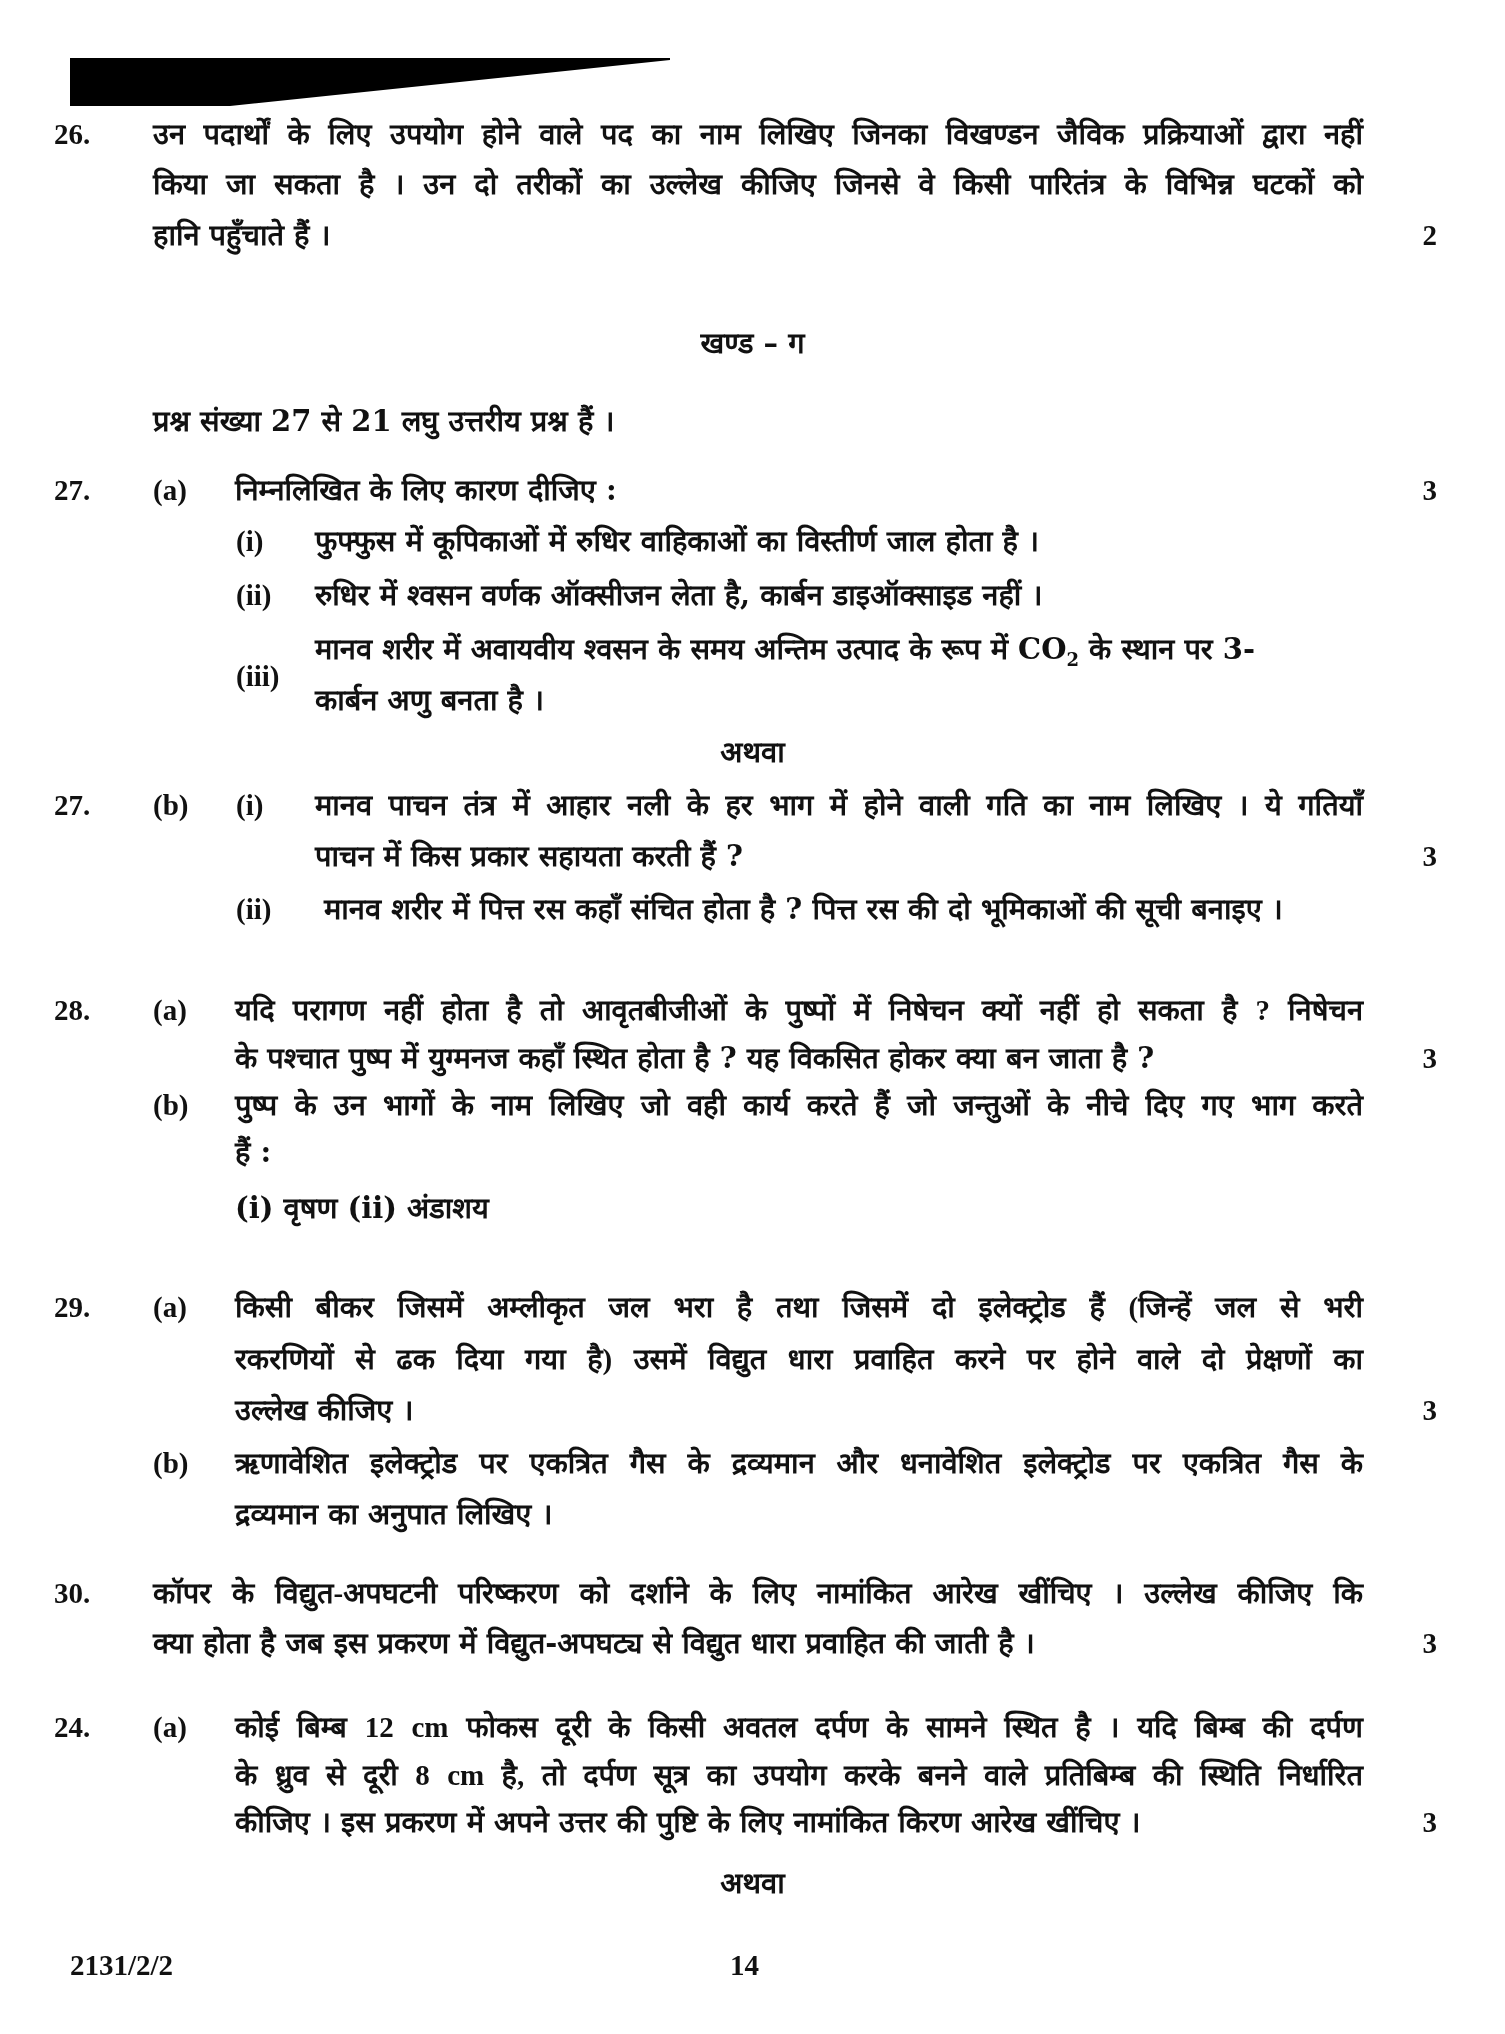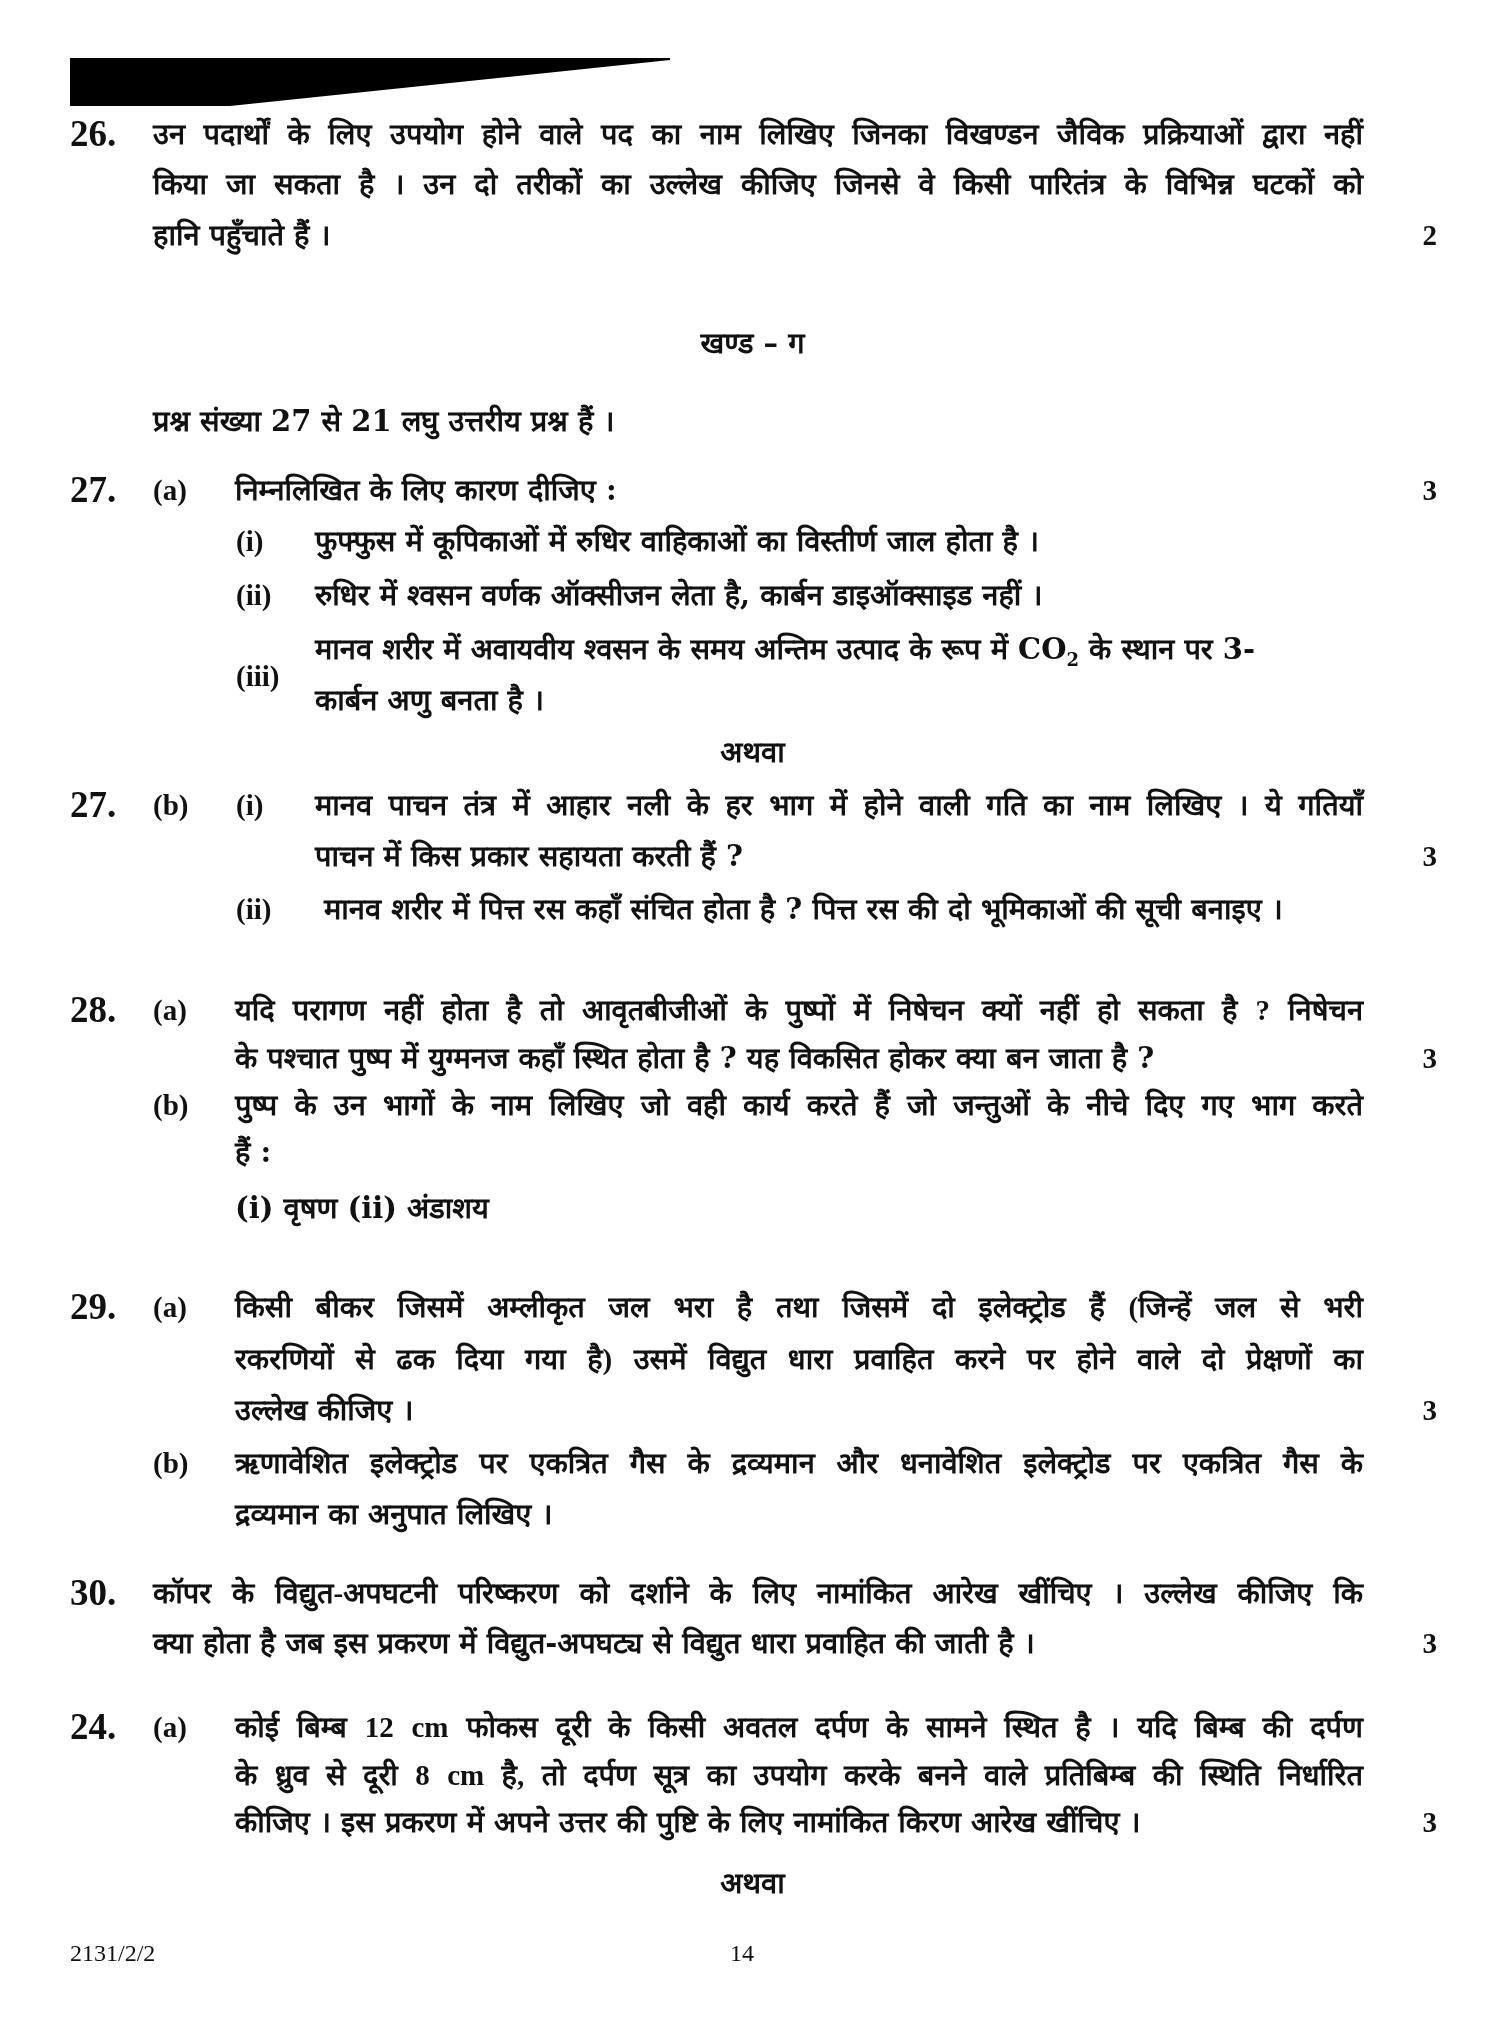--- a/index.html
+++ b/index.html
@@ -1,25 +1,25 @@
 <!DOCTYPE html>
 <html><head>
 <meta charset="utf-8">
 <style>
   html, body { margin:0; padding:0; background:#ffffff; }
   body { width:1505px; height:2034px; position:relative; overflow:hidden;
          font-family:"DejaVu Serif","Liberation Serif",serif; color:#111; }
   .bar { position:absolute; left:70px; top:58px; width:600px; height:48px; }
   .ln { position:absolute; font-size:29px; line-height:40px; white-space:nowrap; font-weight:bold; transform:translateY(-20px); }
-  .qn { position:absolute; left:70px; font-size:37px; line-height:40px; font-weight:bold; transform:translateY(-20px); font-family:"Liberation Serif",serif; }
+  .qn { position:absolute; left:54px; font-size:29px; line-height:40px; font-weight:bold; transform:translateY(-20px); font-family:"Liberation Serif",serif; }
   .pt { position:absolute; font-size:29px; line-height:40px; font-weight:bold; transform:translateY(-20px); font-family:"Liberation Serif",serif; }
   .mk { position:absolute; right:68px; font-size:29px; line-height:40px; font-weight:bold; transform:translateY(-20px); font-family:"Liberation Serif",serif; }
   .ctr { position:absolute; left:0; width:1505px; text-align:center; font-size:29px; line-height:40px; font-weight:bold; transform:translateY(-20px); }
   .just { text-align:justify; text-align-last:justify;font-family:Liberation Serif, serif; }
-  .foot { position:absolute; font-size:24px; line-height:40px; font-weight:normal; transform:translateY(-20px); font-family:"Liberation Serif",serif; }
+  .foot { position:absolute; font-size:29px; line-height:40px; font-weight:bold; transform:translateY(-20px); font-family:"Liberation Serif",serif;margin-top:12px; }
   sub { font-size:18px; }
 </style>
 </head>
 <body>
 
 <svg class="bar" viewBox="0 0 600 48" preserveAspectRatio="none">
   <polygon points="0,0 600,0 600,2 160,48 0,48" fill="#000"></polygon>
 </svg>
 
 <div class="qn" style="top:134px">26.</div>

